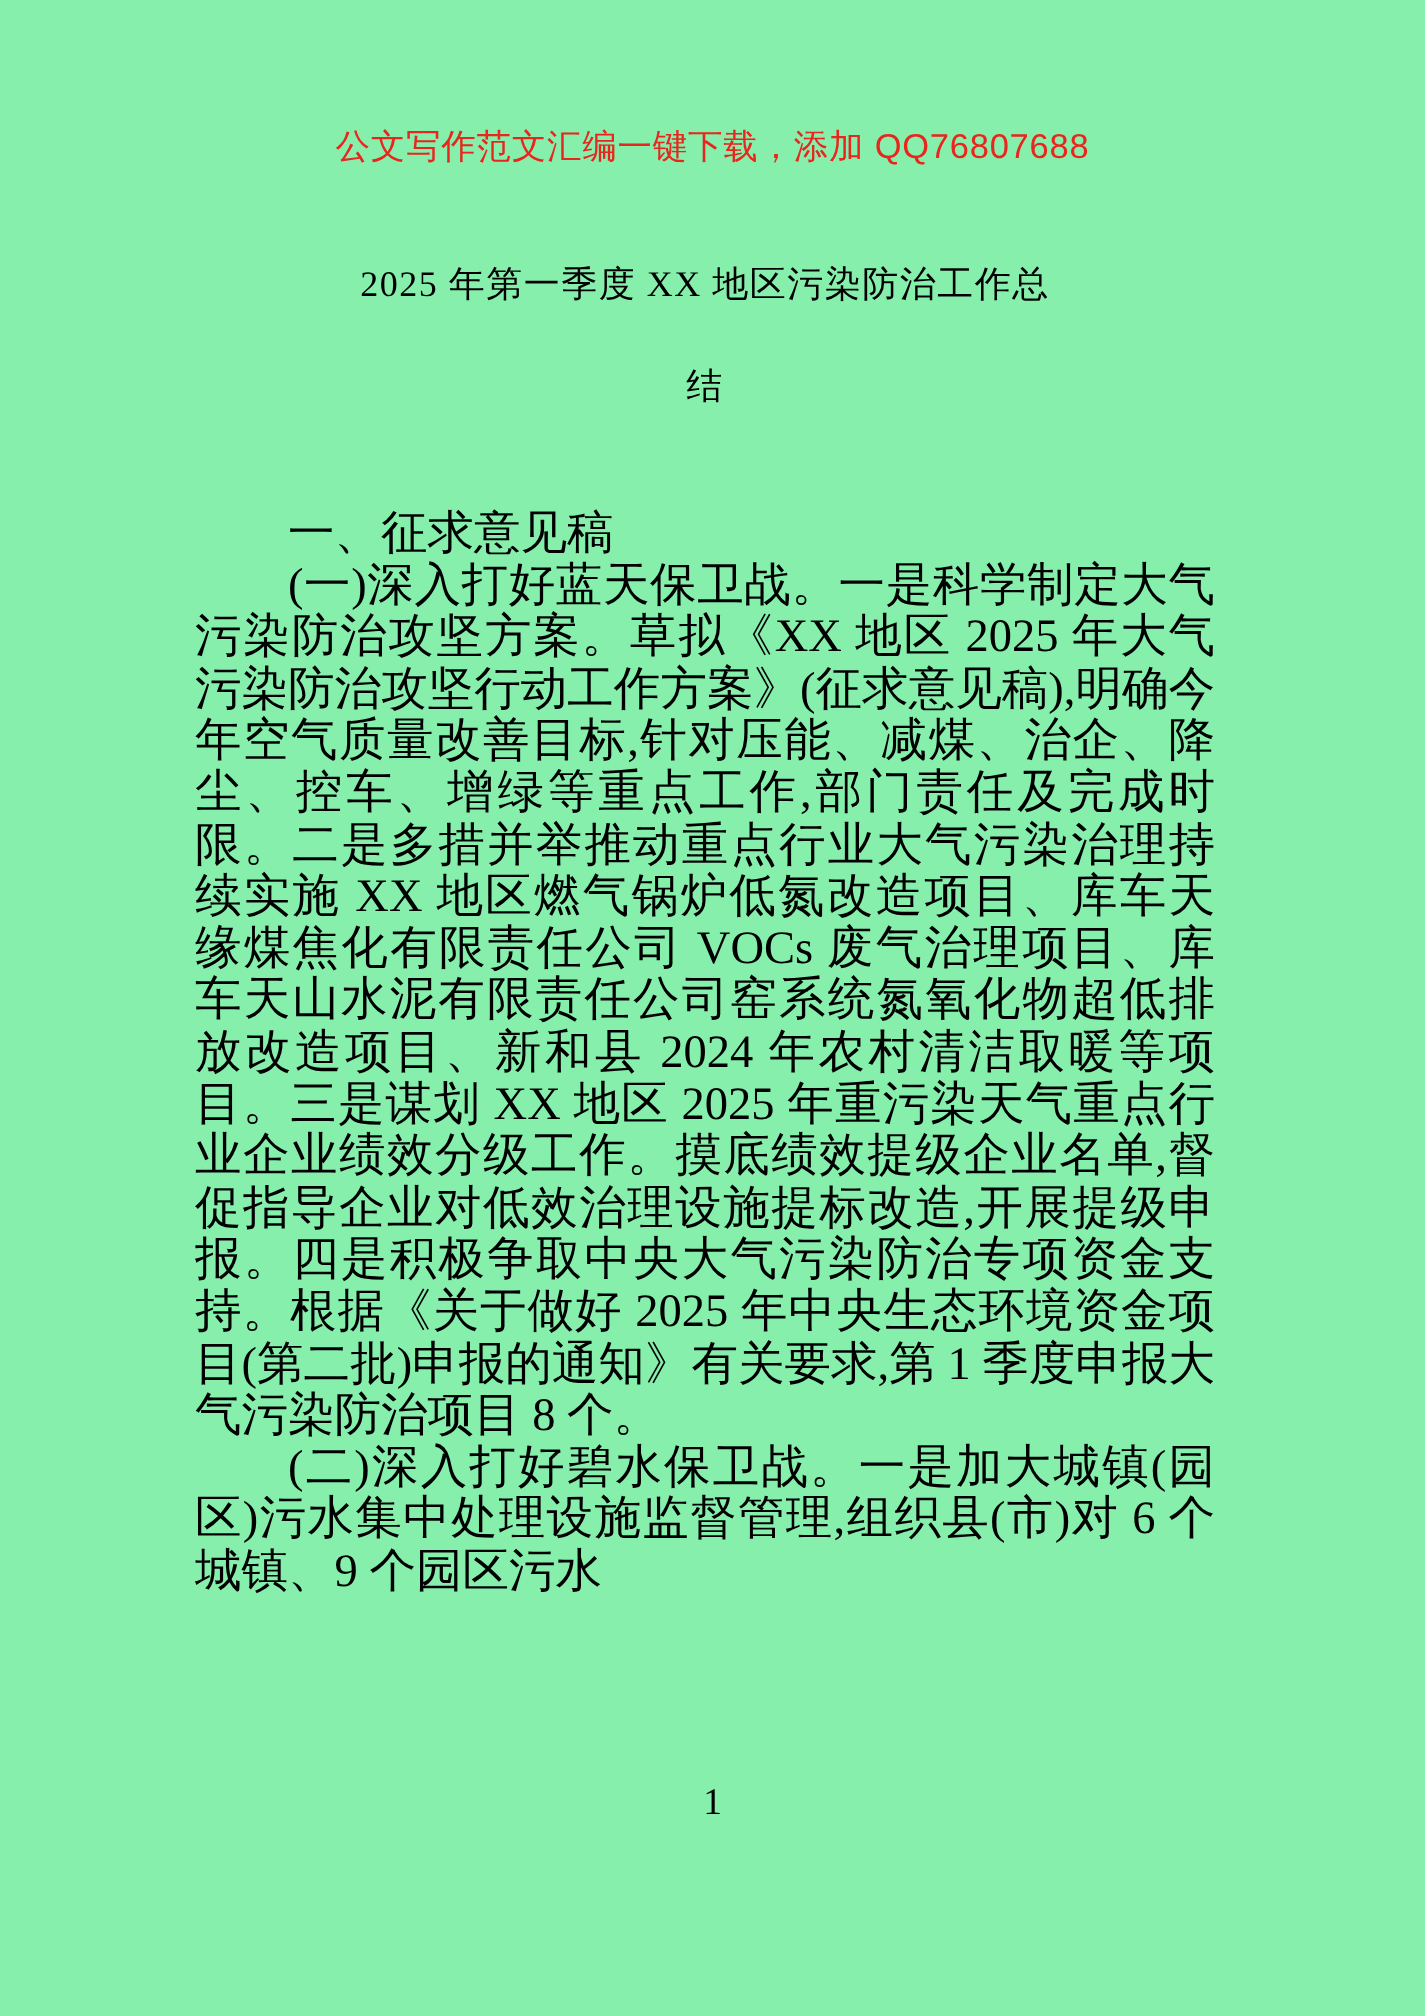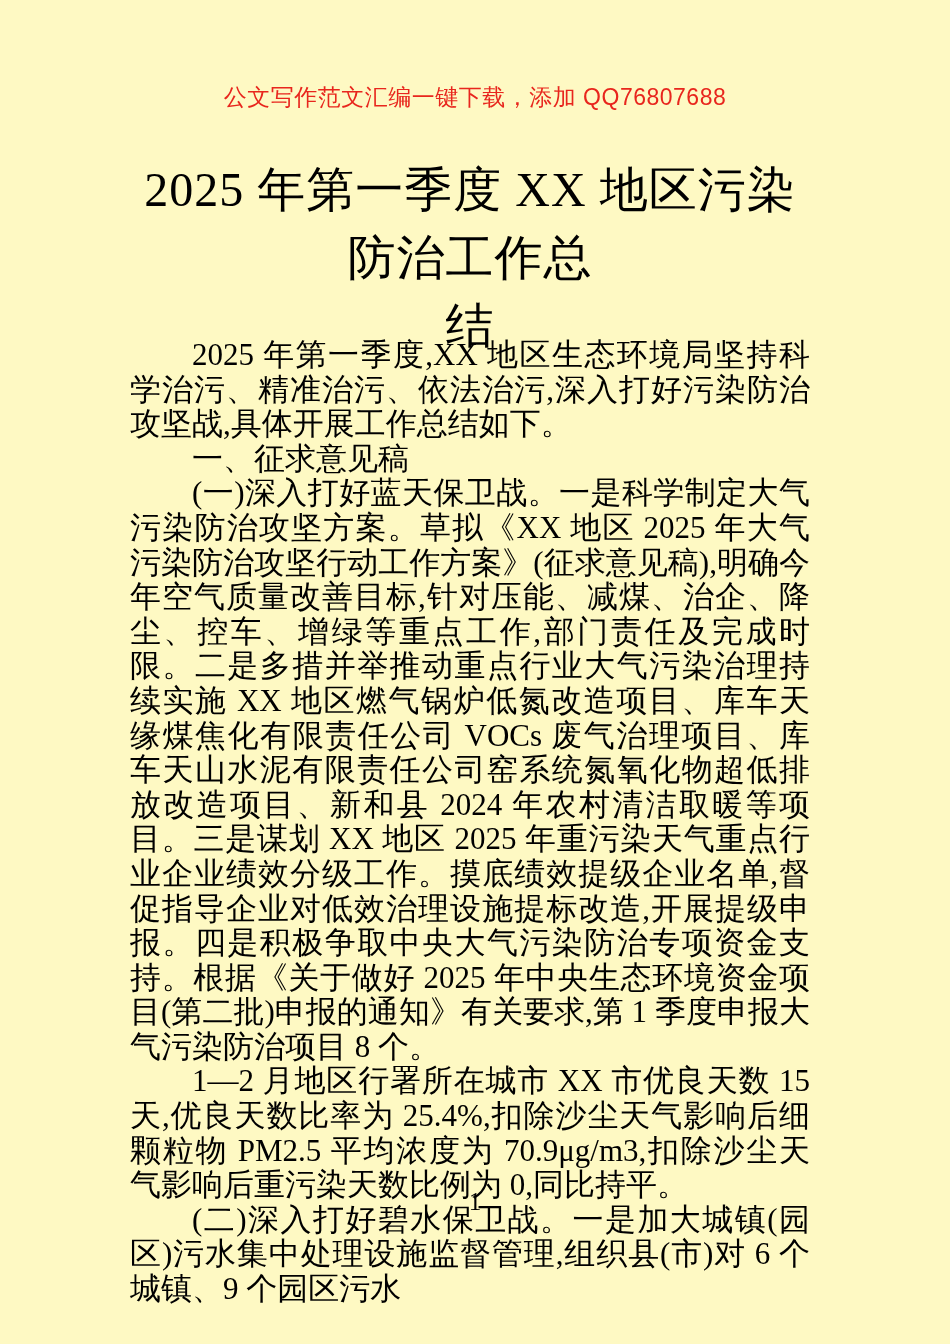--- a/index.html
+++ b/index.html
@@ -1,20 +1,20 @@
 <!DOCTYPE html>
 <html><head>
 <meta charset="utf-8">
 <style>
   html, body { margin: 0; padding: 0; background: #ffffff; }
   .page {
     position: relative;
     width: 950px;
     height: 1344px;
-    background: #fef9c3;
+    background: #86efac;
     overflow: hidden;
     color: #000000;
     font-family: "Liberation Serif", serif;
   }
   .notice {
     position: absolute;
     top: 82px;
     left: 0;
     width: 100%;
     text-align: center;
@@ -24,21 +24,21 @@
     white-space: nowrap;
   }
   .title {
     position: absolute;
     top: 156px;
     left: 130px;
     width: 680px;
     margin: 0;
     text-align: center;
     font-weight: 400;
-    font-size: 48px;
+    font-size: 24px;
     line-height: 68px;
     letter-spacing: 1px;
     font-family: "Liberation Serif", serif;
   }
   .doc-body {
     position: absolute;
     top: 338px;
     left: 130px;
     width: 680px;
     font-size: 31px;
@@ -66,22 +66,20 @@
 <div class="page">
 
   <div class="notice" style="color: rgb(232, 38, 29);">公文写作范文汇编一键下载，添加 QQ76807688</div>
 
   <h1 class="title">
       <div>2025 年第一季度 XX 地区污染防治工作总</div>
       <div>结</div>
     </h1>
 
   <div class="doc-body">
-      <p class="para">2025 年第一季度,XX 地区生态环境局坚持科学治污、精准治污、依法治污,深入打好污染防治攻坚战,具体开展工作总结如下。</p>
       <p class="para">一、征求意见稿</p>
       <p class="para">(一)深入打好蓝天保卫战。一是科学制定大气污染防治攻坚方案。草拟《XX 地区 2025 年大气污染防治攻坚行动工作方案》(征求意见稿),明确今年空气质量改善目标,针对压能、减煤、治企、降尘、控车、增绿等重点工作,部门责任及完成时限。二是多措并举推动重点行业大气污染治理持续实施 XX 地区燃气锅炉低氮改造项目、库车天缘煤焦化有限责任公司 VOCs 废气治理项目、库车天山水泥有限责任公司窑系统氮氧化物超低排放改造项目、新和县 2024 年农村清洁取暖等项目。三是谋划 XX 地区 2025 年重污染天气重点行业企业绩效分级工作。摸底绩效提级企业名单,督促指导企业对低效治理设施提标改造,开展提级申报。四是积极争取中央大气污染防治专项资金支持。根据《关于做好 2025 年中央生态环境资金项目(第二批)申报的通知》有关要求,第 1 季度申报大气污染防治项目 8 个。</p>
-      <p class="para">1—2 月地区行署所在城市 XX 市优良天数 15 天,优良天数比率为 25.4%,扣除沙尘天气影响后细颗粒物 PM2.5 平均浓度为 70.9μg/m3,扣除沙尘天气影响后重污染天数比例为 0,同比持平。</p>
       <p class="para">(二)深入打好碧水保卫战。一是加大城镇(园区)污水集中处理设施监督管理,组织县(市)对 6 个城镇、9 个园区污水</p>
     </div>
 
   <div class="page-footer">1</div>
 
 </div>
 
 </body></html>

